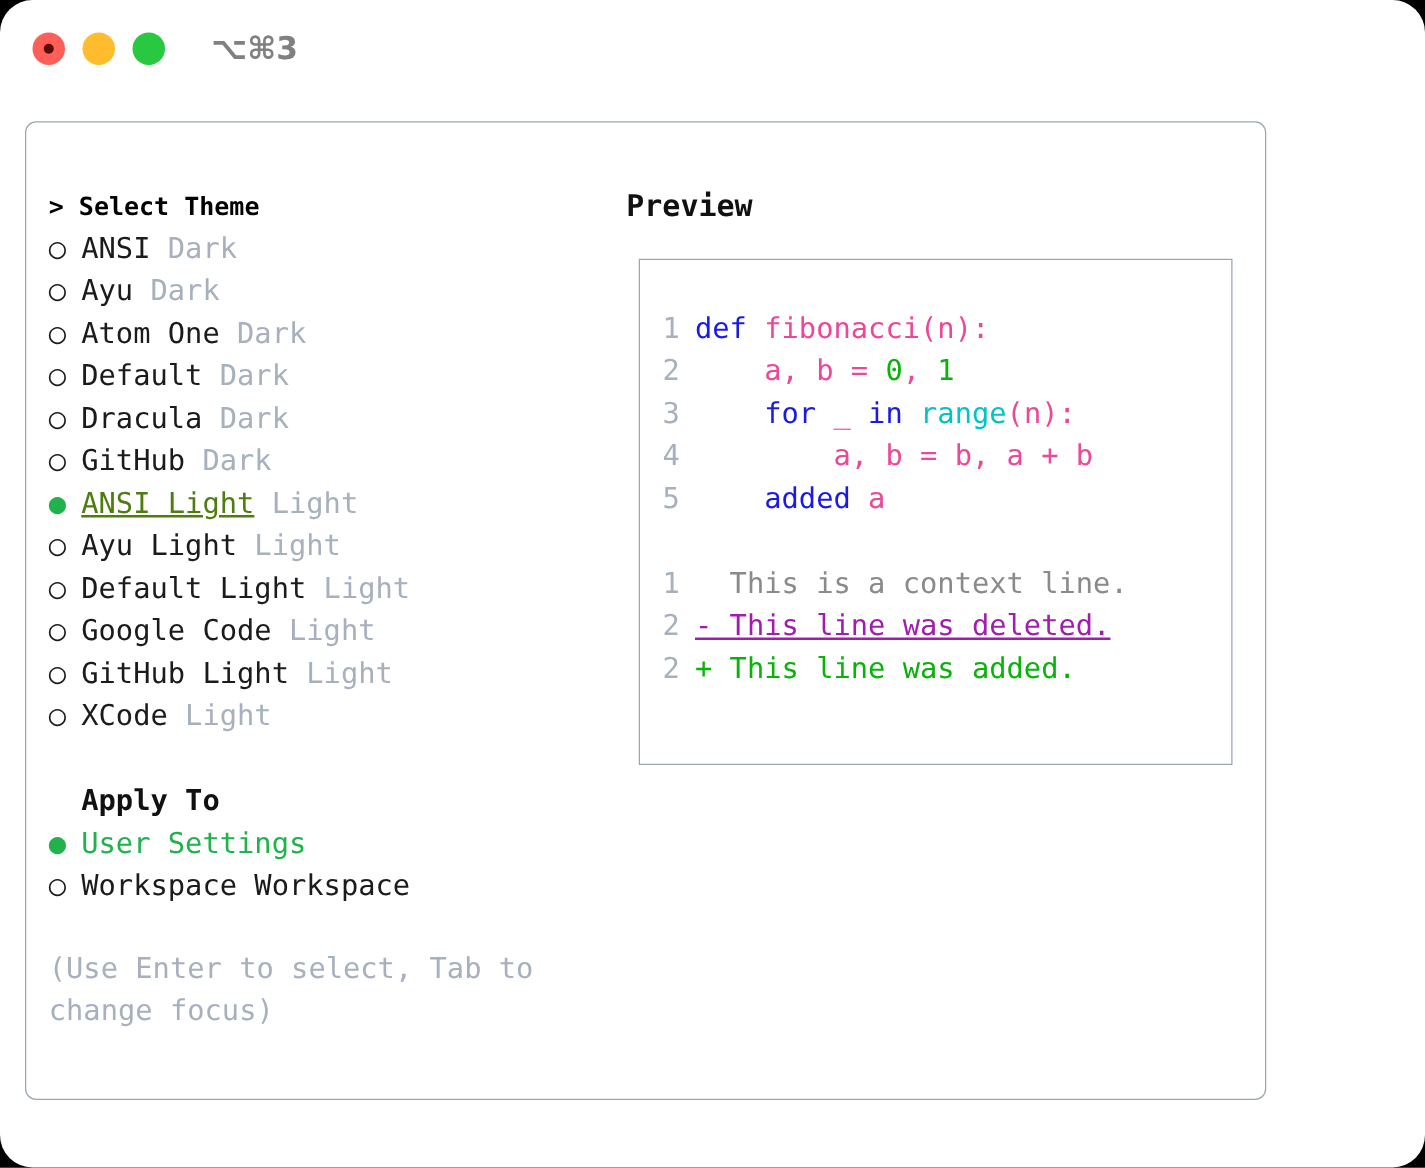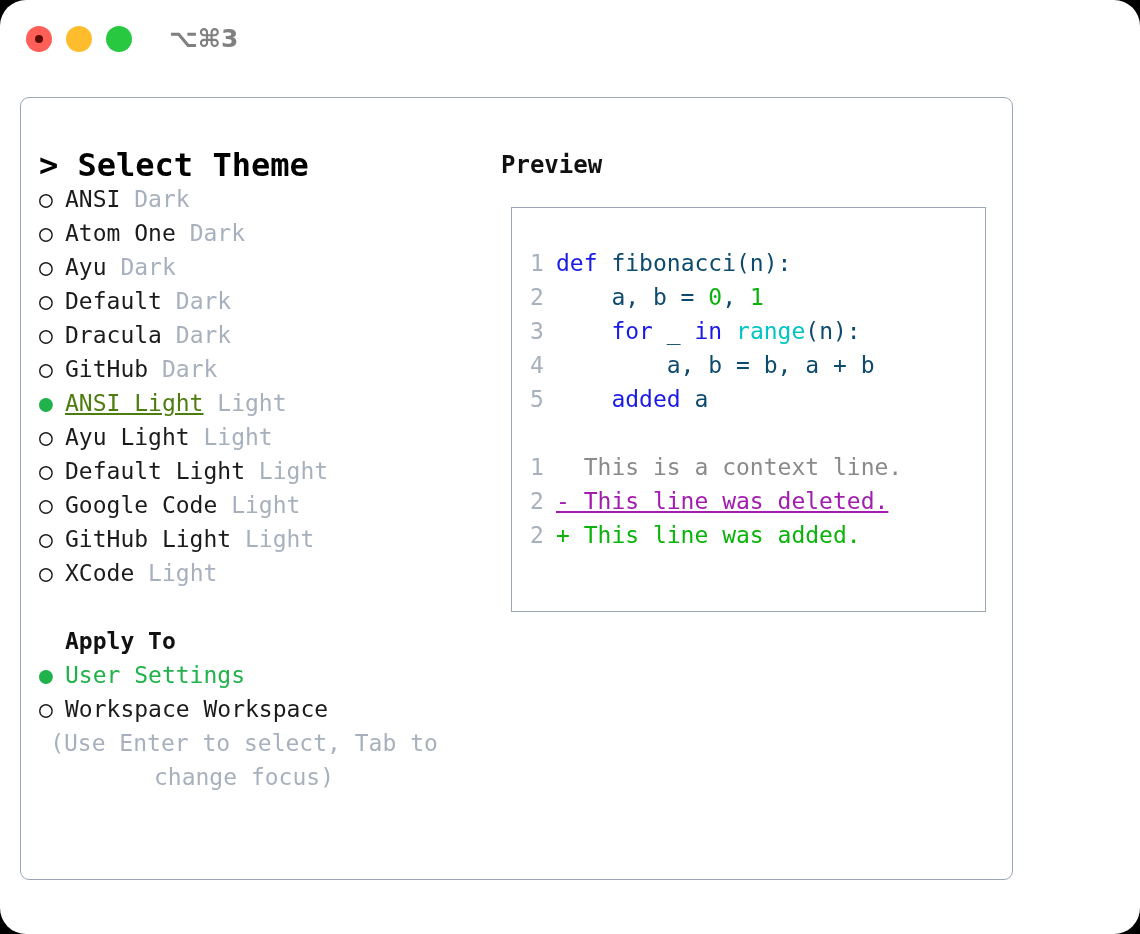--- a/index.html
+++ b/index.html
@@ -84,21 +84,21 @@
   }
   .row {
     height: 34px;
     line-height: 34px;
     font-size: 23px;
     white-space: pre;
     color: #1b1b1b;
   }
   #select-theme-header {
     font-weight: bold;
-    font-size: 32px;
+    font-size: 20px;
     color: #000000;
   }
   .marker {
     display: inline-block;
     width: 26px;
     color: #1b1b1b;
   }
   .theme-row.selected .marker { color: #20b24b; }
   .theme-name { color: #1b1b1b; }
   .theme-row.selected .theme-name { color: #4d7c0f; text-decoration: underline; }
@@ -111,25 +111,25 @@
     font-weight: bold;
     font-size: 23px;
     color: #111111;
     padding-left: 26px;
   }
   .apply-row.selected .marker,
   .apply-row.selected .apply-name { color: #20b24b; }
   .apply-name { color: #1b1b1b; }
 
   #hint-text {
+    margin-top: 32px;
     font-size: 23px;
     line-height: 34px;
     color: #a7b0bd;
     width: 410px;
-    text-align: center;
   }
 
   
   #preview-column {
     position: absolute;
     left: 480px;
     top: 50px;
     width: 500px;
   }
   #preview-header {
@@ -157,21 +157,21 @@
   .lineno {
     display: inline-block;
     width: 26px;
     color: #a7b0bd;
     text-align: left;
   }
   .spacer-line { height: 34px; }
   .kw   { color: #1a1ae6; }
   .num  { color: #0ab30a; }
   .fn   { color: #00c5c5; margin-top: 48px; }
-  .plain{ color: #0c4a6e; }
+  .plain{ color: #ec4899; }
   .diff-context { color: #8a8a8a; }
   .diff-del { color: #a21caf; text-decoration: underline; }
   .diff-add { color: #0ab30a; }
 </style>
 </head>
 <body>
 
 <div id="app-window">
 
   <div id="titlebar">
@@ -183,22 +183,22 @@
   </div>
 
   <div id="main-panel">
 
     <div id="theme-column">
 
       <div class="row" id="select-theme-header">&gt; Select Theme</div>
 
       <div id="theme-list">
           <div class="row theme-row"><span class="marker">○</span><span class="theme-name">ANSI</span><span class="theme-kind"> Dark</span></div>
+          <div class="row theme-row"><span class="marker">○</span><span class="theme-name">Ayu</span><span class="theme-kind"> Dark</span></div>
           <div class="row theme-row"><span class="marker">○</span><span class="theme-name">Atom One</span><span class="theme-kind"> Dark</span></div>
-          <div class="row theme-row"><span class="marker">○</span><span class="theme-name">Ayu</span><span class="theme-kind"> Dark</span></div>
           <div class="row theme-row"><span class="marker">○</span><span class="theme-name">Default</span><span class="theme-kind"> Dark</span></div>
           <div class="row theme-row"><span class="marker">○</span><span class="theme-name">Dracula</span><span class="theme-kind"> Dark</span></div>
           <div class="row theme-row"><span class="marker">○</span><span class="theme-name">GitHub</span><span class="theme-kind"> Dark</span></div>
           <div class="row theme-row selected"><span class="marker">●</span><span class="theme-name">ANSI Light</span><span class="theme-kind"> Light</span></div>
           <div class="row theme-row"><span class="marker">○</span><span class="theme-name">Ayu Light</span><span class="theme-kind"> Light</span></div>
           <div class="row theme-row"><span class="marker">○</span><span class="theme-name">Default Light</span><span class="theme-kind"> Light</span></div>
           <div class="row theme-row"><span class="marker">○</span><span class="theme-name">Google Code</span><span class="theme-kind"> Light</span></div>
           <div class="row theme-row"><span class="marker">○</span><span class="theme-name">GitHub Light</span><span class="theme-kind"> Light</span></div>
           <div class="row theme-row"><span class="marker">○</span><span class="theme-name">XCode</span><span class="theme-kind"> Light</span></div>
         </div>

